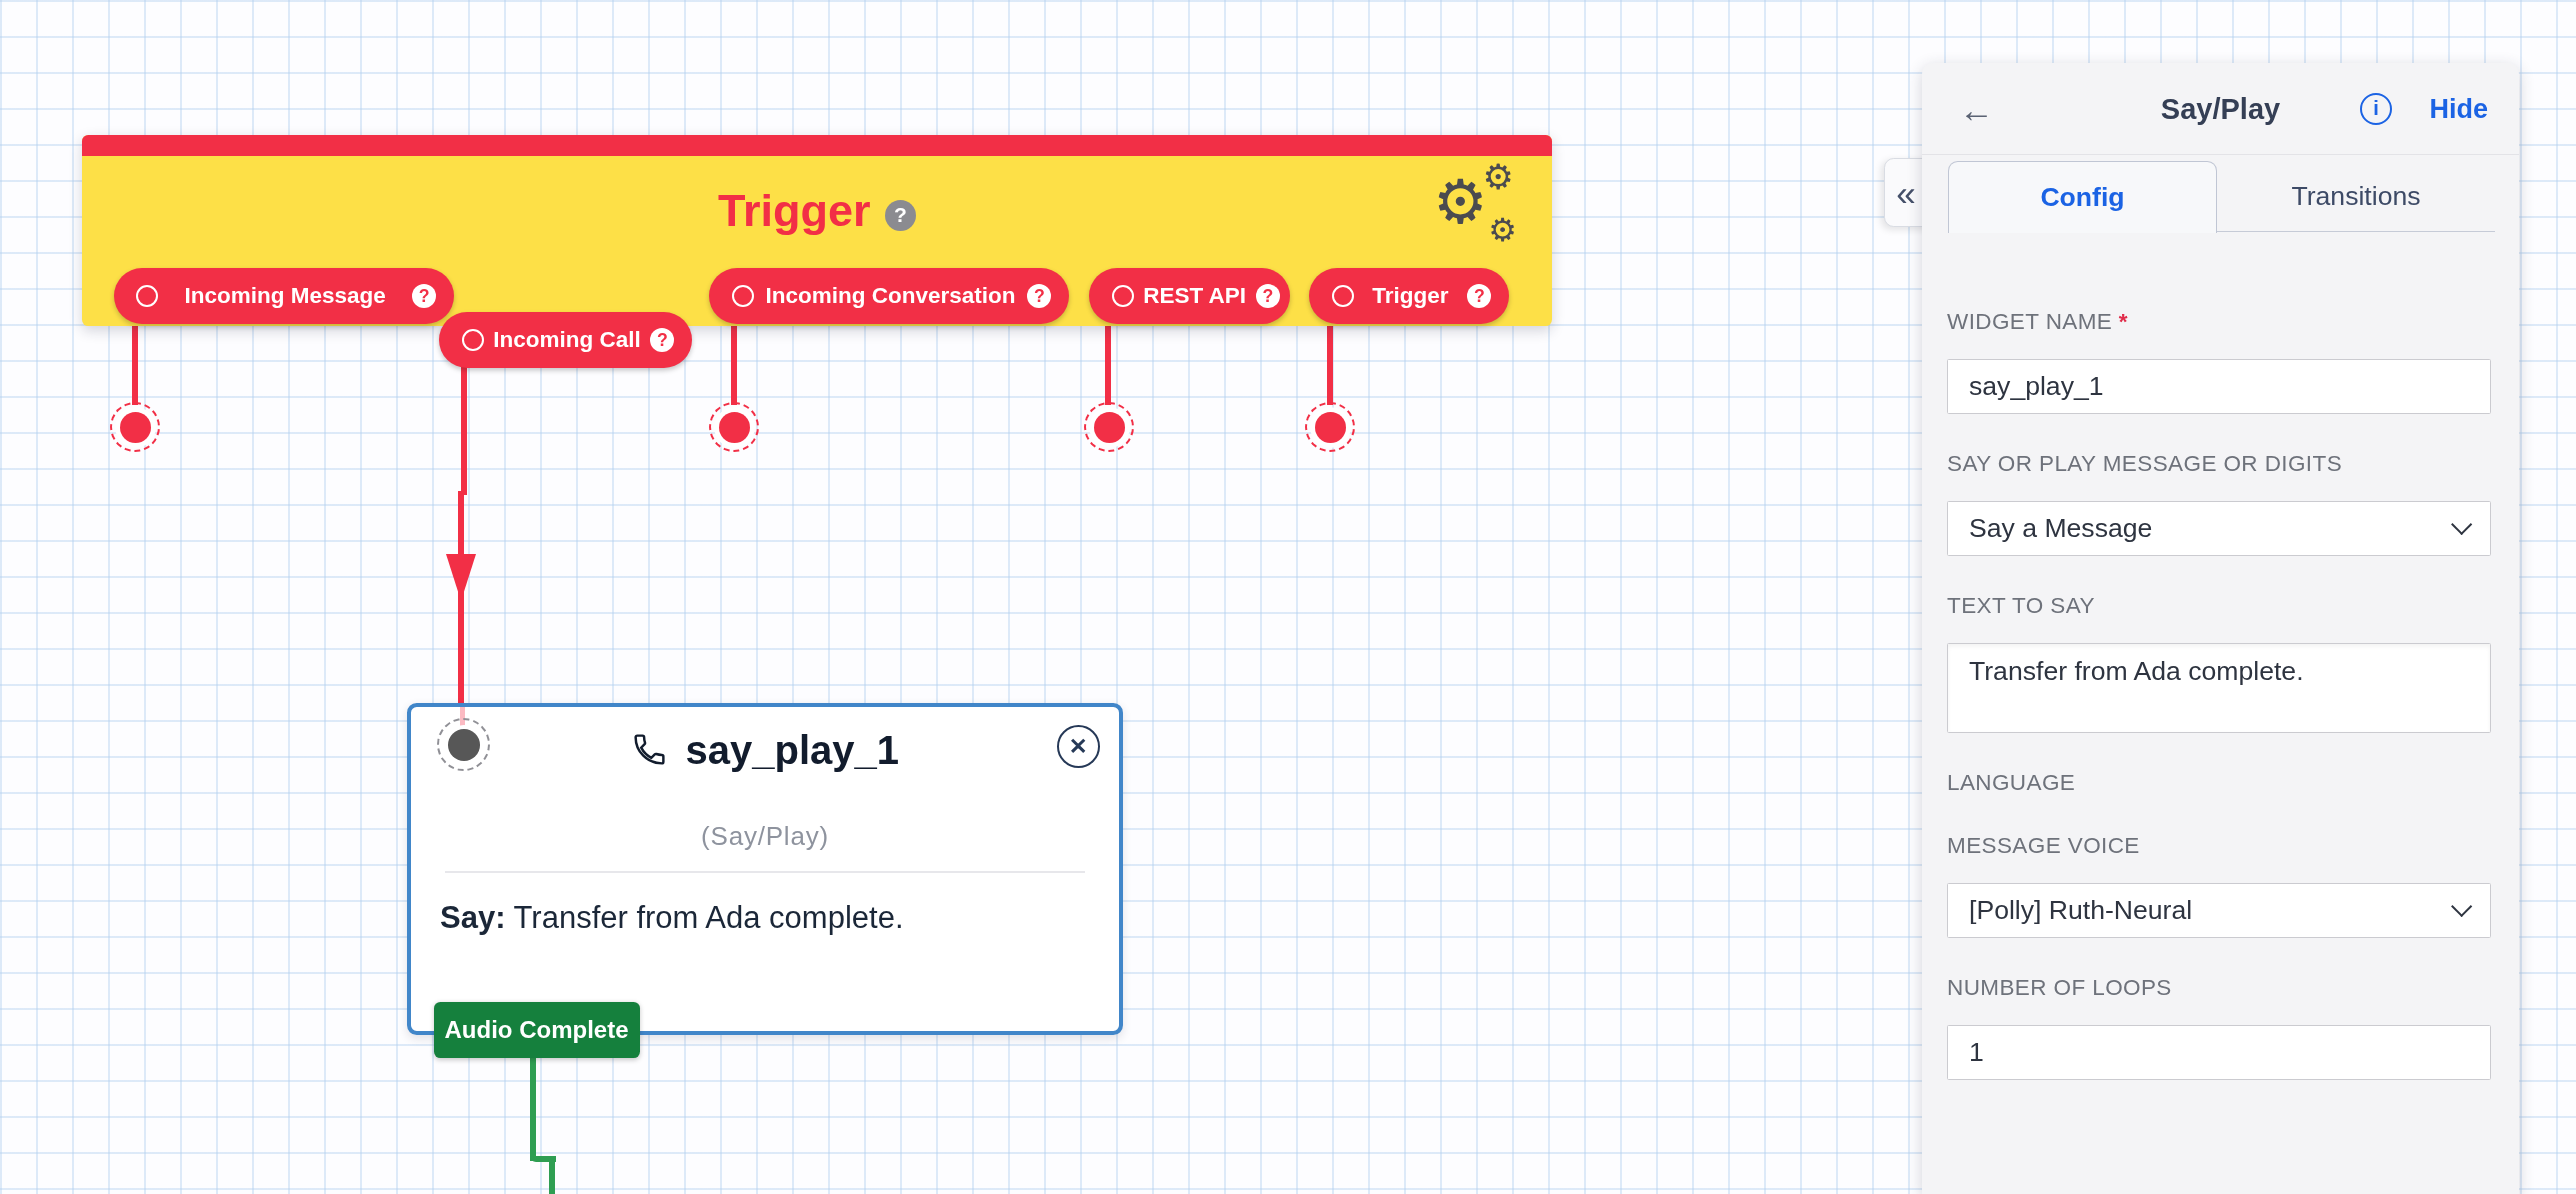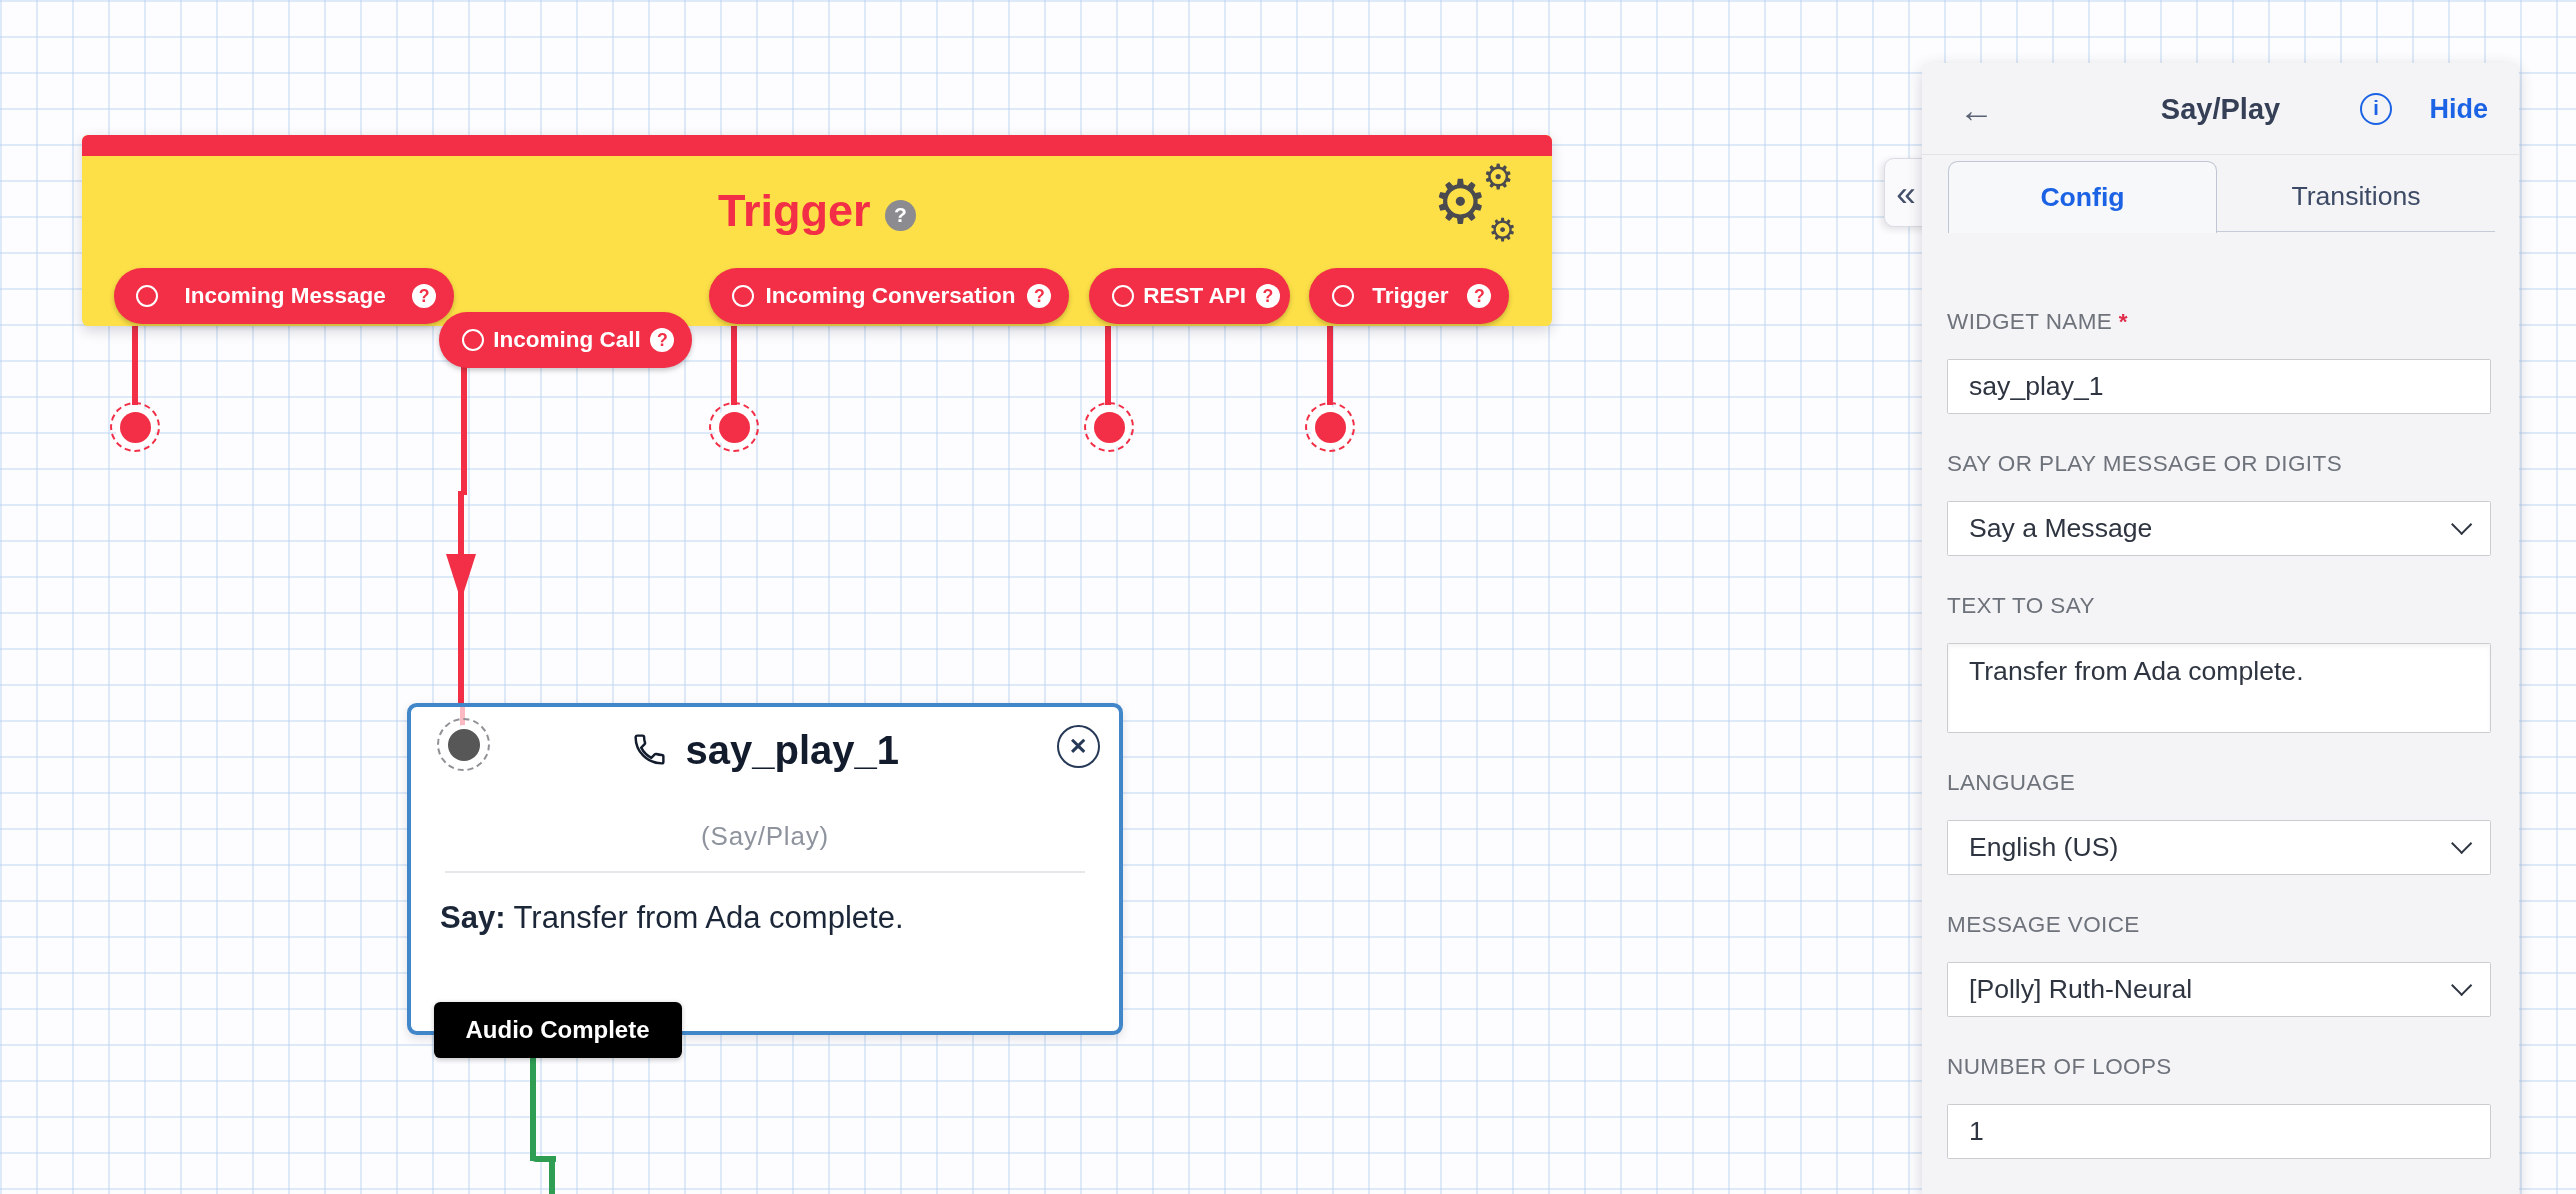--- a/index.html
+++ b/index.html
@@ -96,21 +96,21 @@
     display:flex; align-items:center; justify-content:center;
     font-size:22.5px; font-weight:bold; cursor:pointer; }
   .say-subtitle { position:absolute; top:114px; left:0; right:0; text-align:center;
     font-size:26px; color:#8E939E; letter-spacing:0.8px; }
   .say-divider { position:absolute; top:164px; left:34px; right:34px; height:1.6px;
     background:#E7E7EB; }
   .say-text { position:absolute; top:193px; left:29px; right:27px;
     font-size:31px; color:#1B2738; }
   .say-text .bold { font-weight:bold; }
   .badge { position:absolute; left:22.5px; bottom:-26.6px; height:56px; line-height:56px;
-    padding:0 32px; background:#000000; border-radius:6.4px; color:#fff;
+    padding:0 11px; background:#15803d; border-radius:6.4px; color:#fff;
     font-size:24px; font-weight:bold; box-shadow:0 1.6px 4.8px rgba(0,0,0,0.22);
     z-index:3; cursor:pointer; }
 
   .gseg { position:absolute; background:#2F9E52; }
   .gseg-1 { left:530px; top:1056px; width:6.4px; height:105px; }
   .gseg-2 { left:530px; top:1156px; width:26px; height:6.4px; border-radius:0 0 0 6.4px; }
   .gseg-3 { left:549px; top:1158px; width:6.4px; height:37px; }
 
   
   .collapse-btn { position:absolute; left:1884px; top:158px; width:66px; height:69px;
@@ -290,24 +290,20 @@
       </div>
     </div>
 
     <div class="field">
       <div class="flabel">TEXT TO SAY</div>
       <textarea class="control" style="">Transfer from Ada complete.</textarea>
     </div>
 
     <div class="field">
       <div class="flabel">LANGUAGE</div>
-      <div class="control select">
-        <span>English (US)</span>
-        <span class="chev"></span>
-      </div>
     </div>
 
     <div class="field">
       <div class="flabel">MESSAGE VOICE</div>
       <div class="control select">
         <span>[Polly] Ruth-Neural</span>
         <span class="chev"></span>
       </div>
     </div>
 

